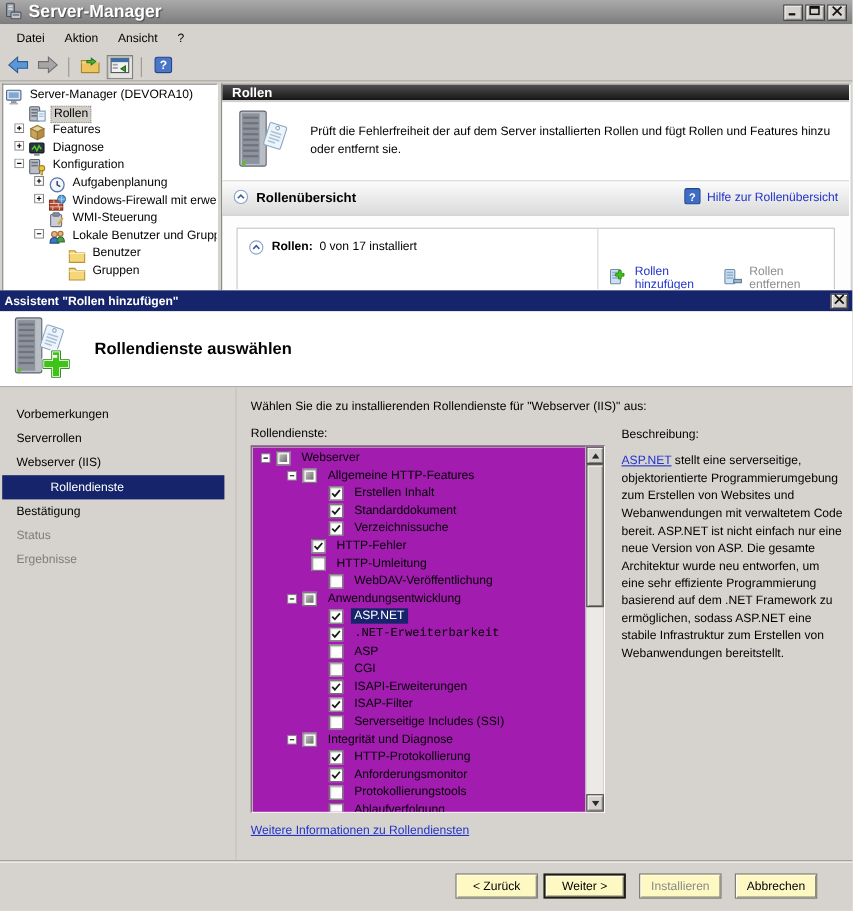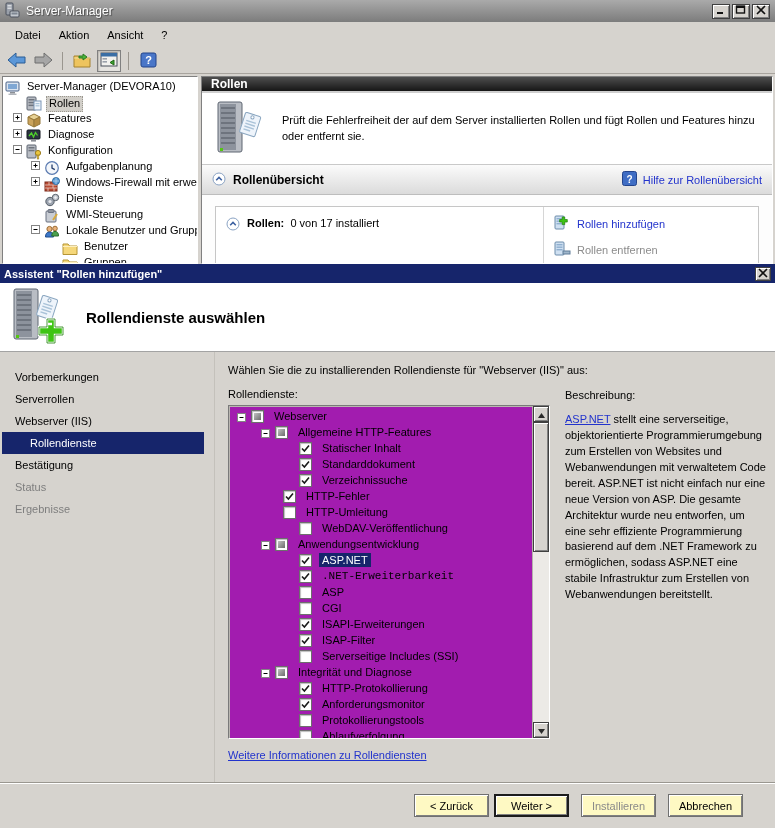--- a/index.html
+++ b/index.html
@@ -2,21 +2,21 @@
 <html><head>
 <meta charset="utf-8">
 <style>
   * { margin:0; padding:0; box-sizing:border-box; }
   html,body { width:775px; }
   body { font-family:"Liberation Sans","DejaVu Sans",sans-serif; font-size:11px; color:#000; }
   .screen { position:relative; width:775px; height:828px; background:#d6d3ce; overflow:hidden; }
 
   
   .titlebar { height:22px; background:linear-gradient(#aaaaaa,#7c7c7c); display:flex; align-items:center; padding:0 5px; gap:5px; }
-  .titlebar .title { color:#fff; font-weight:normal; font-size:12px; flex:1; text-shadow:1px 1px 1px #4a4a4a; }
+  .titlebar .title { color:#fff; font-weight:bold; font-size:16px; flex:1; text-shadow:1px 1px 1px #4a4a4a; }
   .winbtns { display:flex; gap:2px; }
   .winbtn { width:18px; height:15px; background:#d6d3ce; border:1px solid #404040; box-shadow:inset 1px 1px 0 #fff, inset -1px -1px 0 #808080; display:flex; align-items:center; justify-content:center; }
   .menubar { height:26px; background:#d6d3ce; display:flex; align-items:center; padding:0 6px; }
   .menu-item { padding:3px 9px; cursor:default; }
   .toolbar { height:26px; background:#d6d3ce; border-bottom:1px solid #a8a49e; display:flex; align-items:center; padding:0 4px; gap:3px; }
   .toolbtn { width:24px; height:22px; display:flex; align-items:center; justify-content:center; }
   .toolbtn.pressed { border:1px solid #808080; background:#e6e4e0; box-shadow:inset 1px 1px 2px #b5b2ac; }
   .toolsep { width:1px; height:18px; background:#9a968f; margin:0 4px; }
 
   
@@ -31,36 +31,36 @@
 
   .content-panel { flex:1; background:#fdfdfd; border:1px solid; border-color:#808080 #fff #fff #808080; overflow:hidden; display:flex; flex-direction:column; }
   .content-header { height:25px; background:linear-gradient(#4e4e4e,#161616); color:#fff; font-weight:bold; font-size:12px; display:flex; align-items:center; padding:0 9px; border-bottom:2px solid #cfcfcf; }
   .content-desc { background:#fff; display:flex; align-items:center; gap:16px; padding:8px 12px; border-bottom:1px solid #c9c9c9; min-height:72px; }
   .content-desc .dtext { max-width:500px; line-height:1.45; }
   .section-header { display:flex; align-items:center; background:linear-gradient(#fbfbfb,#dbdbdb); border-bottom:1px solid #bdbdbd; padding:6px 10px; gap:7px; }
   .section-header .stitle { font-weight:bold; font-size:12px; flex:1; }
   .help-link { color:#2233cc; display:flex; align-items:center; gap:6px; cursor:pointer; }
   .roles-box { margin:11px 13px; border:1px solid #c6c6c6; background:#fff; display:flex; min-height:92px; }
   .roles-left { flex:1; padding:10px; display:flex; align-items:flex-start; gap:7px; }
-  .roles-right { width:215px; border-left:1px solid #d6d6d6; padding:8px 10px; display:flex; flex-direction:column; gap:8px;text-align:center; }
+  .roles-right { width:215px; border-left:1px solid #d6d6d6; padding:8px 10px; display:flex; flex-direction:row; gap:8px; }
   .action-link { display:flex; align-items:center; gap:6px; color:#2233cc; cursor:pointer; }
   .action-link.disabled { color:#8c8c8c; cursor:default; }
 
   
   .dialog { position:absolute; left:0; top:264px; width:775px; height:564px; background:#d6d3ce; display:flex; flex-direction:column; }
   .dlg-titlebar { height:19px; background:#16256b; color:#fff; font-weight:bold; display:flex; align-items:center; padding:0 4px; }
   .dlg-titlebar .dtitle { flex:1; }
   .dlg-close { width:16px; height:14px; background:#d6d3ce; border:1px solid #404040; box-shadow:inset 1px 1px 0 #fff, inset -1px -1px 0 #808080; display:flex; align-items:center; justify-content:center; }
   .dlg-header { height:69px; background:#fff; border-bottom:1px solid #a3a3a3; display:flex; align-items:center; padding:0 10px; gap:18px; }
   .dlg-heading { font-size:15px; font-weight:bold; }
   .dlg-body { flex:1; display:flex; overflow:hidden; }
   .wiz-nav { width:215px; padding-top:14px; border-right:1px solid #c4c1bb; }
   .wiz-step { height:22px; display:flex; align-items:center; padding-left:15px; }
   .wiz-step.disabled { color:#7e7e7e; }
-  .wiz-step.selected { background:#16256b; color:#fff; margin:0 10px 0 2px; padding-left:28px; }
+  .wiz-step.selected { background:#16256b; color:#fff; margin:0 10px 0 2px; padding-left:44px; }
   .wiz-content { flex:1; padding:12px 8px 0 13px; overflow:hidden; }
   .instruction { margin-bottom:12px; }
   .wiz-main { display:flex; gap:15px; }
   .services-col { width:322px; flex:0 0 322px; }
   .col-label { margin-bottom:5px; }
   .listbox { position:relative; height:334px; background:#a21caf; border:1px solid; border-color:#7a7a7a #fff #fff #7a7a7a; box-shadow:inset 1px 1px 0 #b9b6b0; overflow:hidden; padding-top:2px; }
   .svc-row { height:16px; display:flex; align-items:center; white-space:nowrap; }
   .svc-row .exp { width:9px; height:9px; flex:0 0 9px; margin-right:5px; }
   .svc-row .leaf-spacer { width:14px; flex:0 0 14px; }
   .cb { width:13px; height:13px; flex:0 0 13px; background:#fff; border:1px solid #6e6e6e; box-shadow:inset 1px 1px 1px #bdbdbd; margin-right:7px; display:flex; align-items:center; justify-content:center; }
@@ -257,32 +257,20 @@
             </svg></span>
           <span class="ticon">
             <svg width="16" height="16" viewBox="0 0 16 16" xmlns="http://www.w3.org/2000/svg">
               <rect x="1" y="6" width="12" height="9" fill="#b94a32" stroke="#7c2c1c"></rect>
               <path d="M1 9 h12 M1 12 h12 M5 6 v3 M9 9 v3 M4 12 v3 M10 12 v3" stroke="#e8cfc6" stroke-width="0.8"></path>
               <circle cx="12" cy="5" r="3.5" fill="#5a9ad6" stroke="#2c6aa0"></circle>
               <path d="M8.7 5 h6.6 M12 1.6 v6.8" stroke="#bcd8ee" stroke-width="0.7"></path>
             </svg>
           </span>
           <span class="tlabel">Windows-Firewall mit erweit</span>
-        </div>
-        <div class="tree-row" style="padding-left: 28px;">
-          <span class="spacer"></span>
-          <span class="ticon">
-            <svg width="16" height="16" viewBox="0 0 16 16" xmlns="http://www.w3.org/2000/svg">
-              <circle cx="6" cy="9.5" r="4.2" fill="#9aa2ae" stroke="#565e68"></circle>
-              <circle cx="6" cy="9.5" r="1.6" fill="#e8eaee"></circle>
-              <circle cx="11.5" cy="5.5" r="3.2" fill="#c2c8d1" stroke="#565e68"></circle>
-              <circle cx="11.5" cy="5.5" r="1.2" fill="#f2f3f6"></circle>
-            </svg>
-          </span>
-          <span class="tlabel">Dienste</span>
         </div>
         <div class="tree-row" style="padding-left: 28px;">
           <span class="spacer"></span>
           <span class="ticon">
             <svg width="16" height="16" viewBox="0 0 16 16" xmlns="http://www.w3.org/2000/svg">
               <rect x="2" y="3" width="10" height="11" rx="1" fill="#c9cdd4" stroke="#697080"></rect>
               <rect x="4" y="1.5" width="6" height="3" rx="1" fill="#8d939d" stroke="#697080"></rect>
               <path d="M13 6 L9 12" stroke="#d8a93c" stroke-width="2"></path>
             </svg>
           </span>
@@ -473,21 +461,21 @@
                     </span>
                     <span class="svc-label">Allgemeine HTTP-Features</span>
                   </div>
                   <div class="svc-row" style="padding-left: 56px;">
                     <span class="leaf-spacer"></span>
                     <span class="cb">
                       <svg width="11" height="11" viewBox="0 0 11 11">
                         <path d="M2 5.5 L4.4 8 L9 2.6" stroke="#1a1a1a" stroke-width="1.6" fill="none"></path>
                       </svg>
                     </span>
-                    <span class="svc-label">Statischer Inhalt</span>
+                    <span class="svc-label">Erstellen Inhalt</span>
                   </div>
                   <div class="svc-row" style="padding-left: 56px;">
                     <span class="leaf-spacer"></span>
                     <span class="cb">
                       <svg width="11" height="11" viewBox="0 0 11 11">
                         <path d="M2 5.5 L4.4 8 L9 2.6" stroke="#1a1a1a" stroke-width="1.6" fill="none"></path>
                       </svg>
                     </span>
                     <span class="svc-label">Standarddokument</span>
                   </div>

